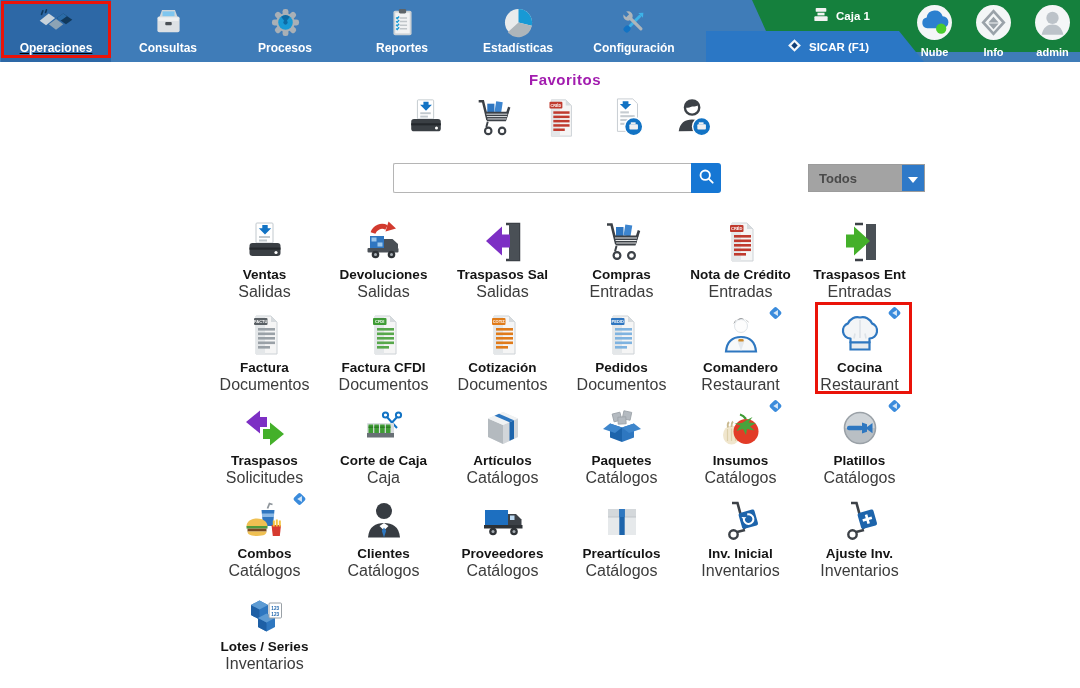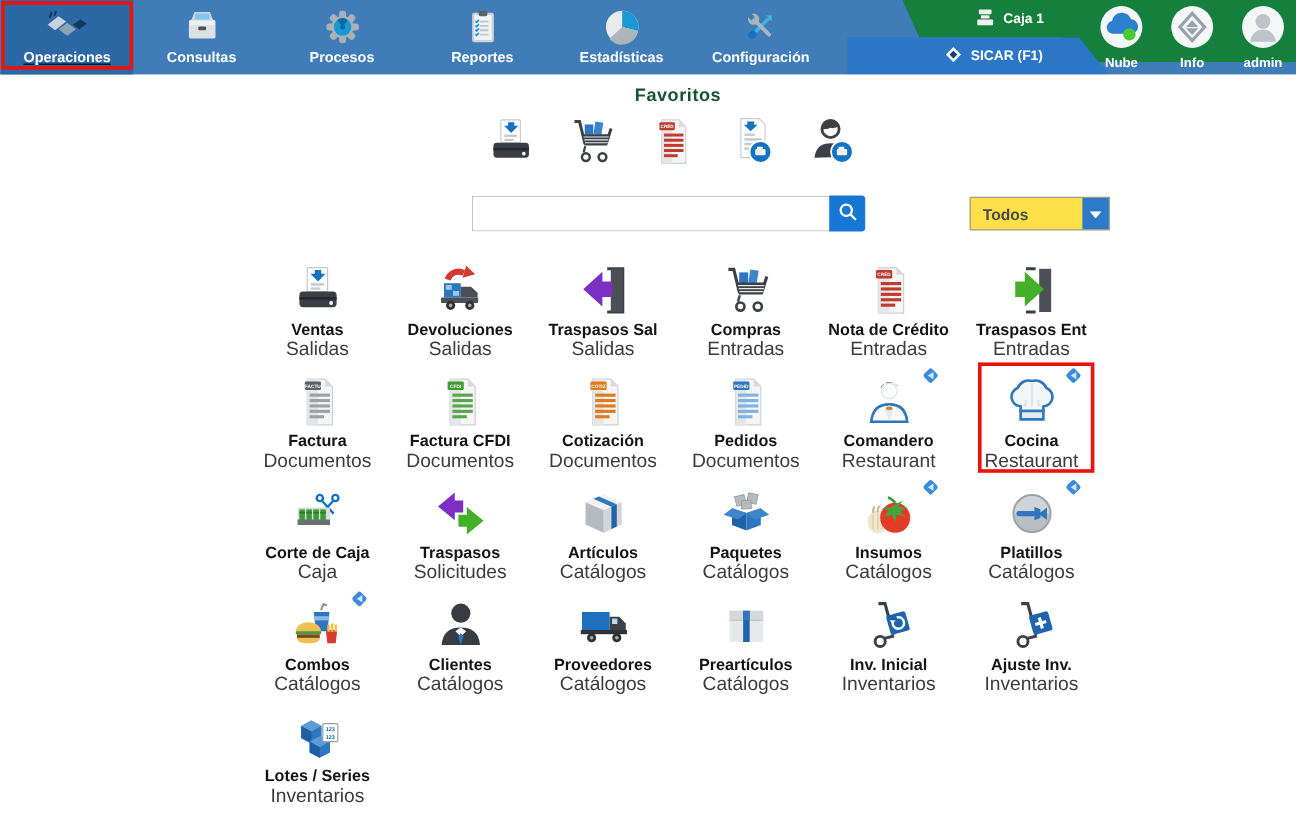--- a/index.html
+++ b/index.html
@@ -19,33 +19,33 @@
            justify-content:center;gap:6px;color:#fff;font-size:11.5px;font-weight:bold;}
   #appbanner{position:absolute;left:690px;top:31px;width:218px;height:31px;background:#2b77c5;z-index:2;
              clip-path:polygon(0 0,193px 0,218px 31px,0 31px);display:flex;align-items:center;
              justify-content:center;gap:7px;color:#fff;font-size:11.5px;font-weight:bold;padding-left:26px;box-sizing:border-box;margin-left:16px;}
   #rightbtns{position:absolute;left:905px;top:4px;display:flex;z-index:2;}
   .rbtn{width:59px;display:flex;flex-direction:column;align-items:center;cursor:pointer;}
   .rbtn .lbl{color:#fff;font-size:11px;font-weight:bold;margin-top:1px;}
 
   
   #fav-title{position:absolute;left:380px;top:71px;width:370px;text-align:center;
-             color:#14532d;font-size:15px;font-weight:bold;letter-spacing:.5px;}
+             color:#a21caf;font-size:15px;font-weight:bold;letter-spacing:.5px;}
   #fav-row{position:absolute;left:406px;top:97px;display:flex;gap:27px;}
   .fav{width:40px;height:46px;display:flex;align-items:center;justify-content:center;cursor:pointer;}
   .fav svg{width:42px;height:44px;}
 
   
   #search-box{position:absolute;left:393px;top:163px;width:298px;height:30px;box-sizing:border-box;
               border:1px solid #b5b5b5;border-right:none;border-radius:2px 0 0 2px;background:#fff;
               font-size:13px;padding:0 8px;outline:none;font-family:"Liberation Sans",sans-serif;}
   #search-btn{position:absolute;left:691px;top:163px;width:30px;height:30px;background:#1677d4;
               border:none;border-radius:0 3px 3px 0;display:flex;align-items:center;justify-content:center;cursor:pointer;}
   #filter{position:absolute;left:808px;top:164px;width:117px;height:28px;border:1px solid #9c9c9c;
-          background:#fde047;display:flex;align-items:center;box-sizing:border-box;cursor:pointer;}
+          background:#a3a3a3;display:flex;align-items:center;box-sizing:border-box;cursor:pointer;}
   #filter .val{flex:1;font-size:13px;font-weight:bold;color:#4a4a4a;padding-left:10px;}
   #filter .dd{width:22px;height:100%;background:#2e79c8;display:flex;align-items:center;justify-content:center;}
 
   
   #grid{position:absolute;left:205px;top:216px;display:grid;grid-template-columns:repeat(6,119px);
         grid-template-rows:repeat(5,93px);}
   .cell{position:relative;text-align:center;cursor:pointer;}
   .icon-wrap{height:48px;display:flex;align-items:flex-end;justify-content:center;}
   .icon-wrap svg{width:44px;height:44px;}
   .cell .t{font-size:13.5px;font-weight:bold;color:#141414;margin-top:3px;white-space:nowrap;}
@@ -481,20 +481,30 @@
             <path d="M12.5 29.5h19v7h-19z" fill="#e7ebef" stroke="#2e77c0" stroke-width="2.2"></path>
             <path d="M22 7v18M16 25.5l1-5M28 25.5l-1-5" stroke="#dce2e7" stroke-width="1.6" fill="none"></path>
           </svg>
         </div>
         <div class="t">Cocina</div>
         <div class="c">Restaurant</div>
       </div>
       <div class="cell">
         <div class="icon-wrap">
           <svg viewBox="0 0 44 44">
+            <path d="M17 4.5L3 16l14 11.5v-6.5h7v-10h-7z" fill="#7d2fc4"></path>
+            <path d="M27 16.5L41 28 27 39.5V33h-7V23h7z" fill="#44b02a"></path>
+          </svg>
+        </div>
+        <div class="t">Traspasos</div>
+        <div class="c">Solicitudes</div>
+      </div>
+      <div class="cell">
+        <div class="icon-wrap">
+          <svg viewBox="0 0 44 44">
             <g stroke="#1273c4" stroke-width="2" fill="none">
               <path d="M24.5 10.5L35 22M35.5 10.5L25 22"></path>
               <circle cx="23.5" cy="9" r="2.6"></circle>
               <circle cx="36.5" cy="9" r="2.6"></circle>
             </g>
             <rect x="5" y="17" width="27" height="12" rx="1" fill="#d9dde0"></rect>
             <g fill="#3f9c35">
               <rect x="6.5" y="18.5" width="4.6" height="9"></rect>
               <rect x="12.3" y="18.5" width="4.6" height="9"></rect>
               <rect x="18.1" y="18.5" width="4.6" height="9"></rect>
@@ -504,30 +514,20 @@
               <rect x="6.5" y="20.5" width="4.6" height="1.4"></rect>
               <rect x="12.3" y="20.5" width="4.6" height="1.4"></rect>
               <rect x="18.1" y="20.5" width="4.6" height="1.4"></rect>
               <rect x="23.9" y="20.5" width="4.6" height="1.4"></rect>
             </g>
             <rect x="5" y="27" width="27" height="4.5" fill="#686f75"></rect>
           </svg>
         </div>
         <div class="t">Corte de Caja</div>
         <div class="c">Caja</div>
-      </div>
-      <div class="cell">
-        <div class="icon-wrap">
-          <svg viewBox="0 0 44 44">
-            <path d="M17 4.5L3 16l14 11.5v-6.5h7v-10h-7z" fill="#7d2fc4"></path>
-            <path d="M27 16.5L41 28 27 39.5V33h-7V23h7z" fill="#44b02a"></path>
-          </svg>
-        </div>
-        <div class="t">Traspasos</div>
-        <div class="c">Solicitudes</div>
       </div>
       <div class="cell">
         <div class="icon-wrap">
           <svg viewBox="0 0 44 44">
             <path d="M22 6l15 6.5V31L22 38 7 31V12.5z" fill="#e8eaec"></path>
             <path d="M7 12.5L22 19v19L7 31z" fill="#b4babf"></path>
             <path d="M37 12.5L22 19v19l15-7z" fill="#d2d6da"></path>
             <path d="M22 6l15 6.5L22 19 7 12.5z" fill="#f0f2f3"></path>
             <path d="M28.5 16.2v18.6l4.5-2.1V14.3z" fill="#1d64ab"></path>
             <path d="M13.5 9.7l15 6.5 4.5-1.9-15-6.5z" fill="#2e77c0"></path>

